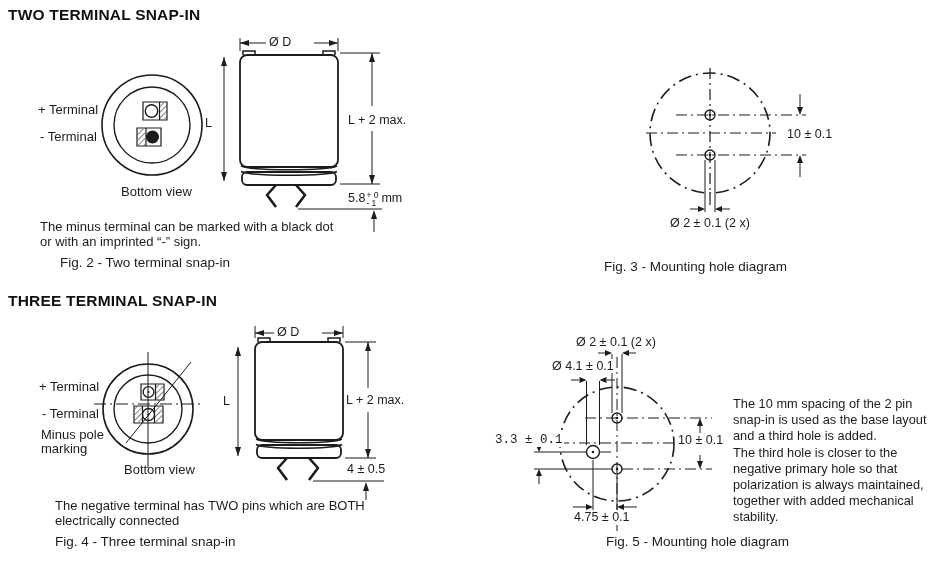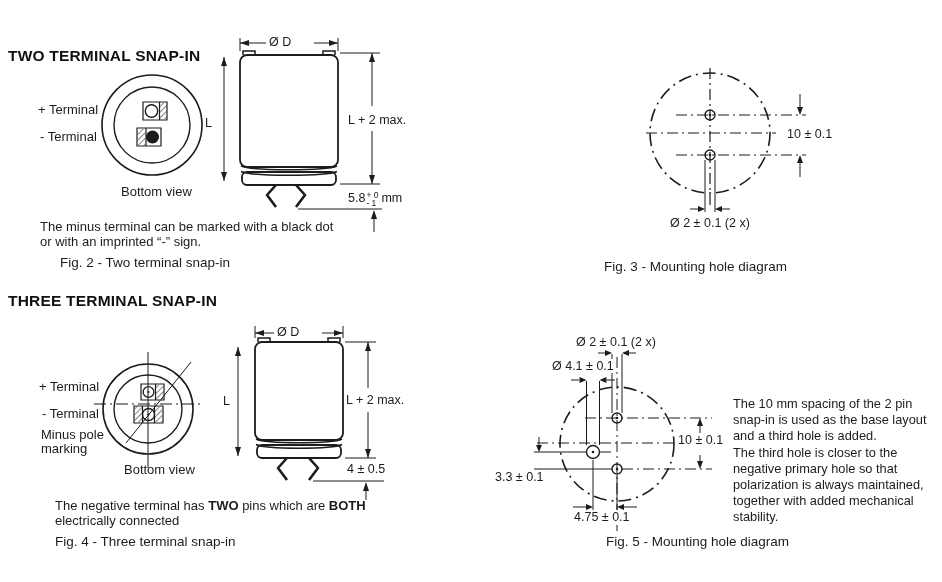--- a/index.html
+++ b/index.html
@@ -5,21 +5,21 @@
   html,body{margin:0;padding:0;background:#ffffff;}
   #page{position:relative;width:942px;height:582px;background:#fff;
         font-family:"Liberation Sans","DejaVu Sans",sans-serif;color:#1c1c1c;overflow:hidden;}
   #art{position:absolute;left:0;top:0;}
   .lbl{position:absolute;font-size:13px;line-height:14px;color:#1c1c1c;white-space:nowrap;}
   .dim{font-size:12.5px;background:#fff;padding:0 1px;}
   .cap{font-size:13.5px;}
   .hdr{position:absolute;font-weight:bold;font-size:15.5px;letter-spacing:.2px;color:#111;}
   .center{text-align:left;white-space:normal;}
   .pre{white-space:pre-line;}
-  .b{font-weight:bold;}
+  .b{font-weight:normal;}
   .tolwrap{display:inline-flex;align-items:flex-start;}
   .tolstack{display:inline-flex;flex-direction:column;font-size:8.5px;line-height:8px;margin:0 3px 0 1px;}
   svg line,svg path,svg rect,svg circle{vector-effect:non-scaling-stroke;}
 </style>
 </head>
 <body>
 
 <div id="page">
 
   <svg id="art" width="942" height="582" viewBox="0 0 942 582" fill="none" stroke="#1c1c1c" stroke-width="1.2">
@@ -202,21 +202,21 @@
 
       <line x1="593" y1="460" x2="593" y2="511" stroke-width="1"></line>
       <line x1="617" y1="475" x2="617" y2="511" stroke-width="1"></line>
       <line x1="573" y1="507" x2="586" y2="507" stroke-width="1"></line>
       <line x1="624" y1="507" x2="637" y2="507" stroke-width="1"></line>
       <polygon points="593,507 586,504 586,510" fill="#1c1c1c" stroke="none"></polygon>
       <polygon points="617,507 624,504 624,510" fill="#1c1c1c" stroke="none"></polygon>
     </g>
   </svg>
 
-  <div class="hdr" style="left:8px;top:6px;margin-top:41px;">TWO TERMINAL SNAP-IN</div>
+  <div class="hdr" style="left:8px;top:6px;">TWO TERMINAL SNAP-IN</div>
 
   <div class="lbl" style="left:38px;top:103px;">+ Terminal</div>
   <div class="lbl" style="left:40px;top:130px;">- Terminal</div>
   <div class="lbl" style="left:121px;top:185px;">Bottom view</div>
   <div class="lbl dim center" style="left:268px;top:35px;width:44px;">Ø D</div>
   <div class="lbl dim" style="left:204px;top:116px;">L</div>
   <div class="lbl dim" style="left:347px;top:113px;">L + 2 max.</div>
   <div class="lbl dim tolwrap" style="left:347px;top:191px;">
     <span>5.8</span>
       <span class="tolstack">
@@ -244,21 +244,21 @@
   <div class="lbl dim" style="left:222px;top:394px;">L</div>
   <div class="lbl dim" style="left:345px;top:393px;">L + 2 max.</div>
   <div class="lbl dim" style="left:346px;top:462px;">4 ± 0.5</div>
   <div class="lbl center" style="left:55px;top:499px;width:336px;"><span>The negative terminal has </span><span class="b">TWO</span><span> pins which are </span><span class="b">BOTH</span></div>
   <div class="lbl center" style="left:55px;top:514px;width:336px;">electrically connected</div>
   <div class="lbl cap center" style="left:55px;top:535px;width:336px;">Fig. 4 - Three terminal snap-in</div>
 
   <div class="lbl dim" style="left:575px;top:335px;">Ø 2 ± 0.1 (2 x)</div>
   <div class="lbl dim" style="left:551px;top:359px;">Ø 4.1 ± 0.1</div>
   <div class="lbl dim" style="left:677px;top:433px;">10 ± 0.1</div>
-  <div class="lbl dim" style="left:494px;top:470px;">3.3 ± 0.1</div>
+  <div class="lbl dim" style="left:494px;top:433px;font-family:Liberation Mono, monospace;">3.3 ± 0.1</div>
   <div class="lbl dim" style="left:573px;top:510px;">4.75 ± 0.1</div>
   <div class="lbl pre" style="left:733px;top:396px;width:220px;font-size:12.8px;line-height:16.2px;white-space:pre-line;">The 10 mm spacing of the 2 pin
 snap-in is used as the base layout
 and a third hole is added.
 The third hole is closer to the
 negative primary hole so that
 polarization is always maintained,
 together with added mechanical
 stability.</div>
   <div class="lbl cap" style="left:606px;top:535px;">Fig. 5 - Mounting hole diagram</div>

